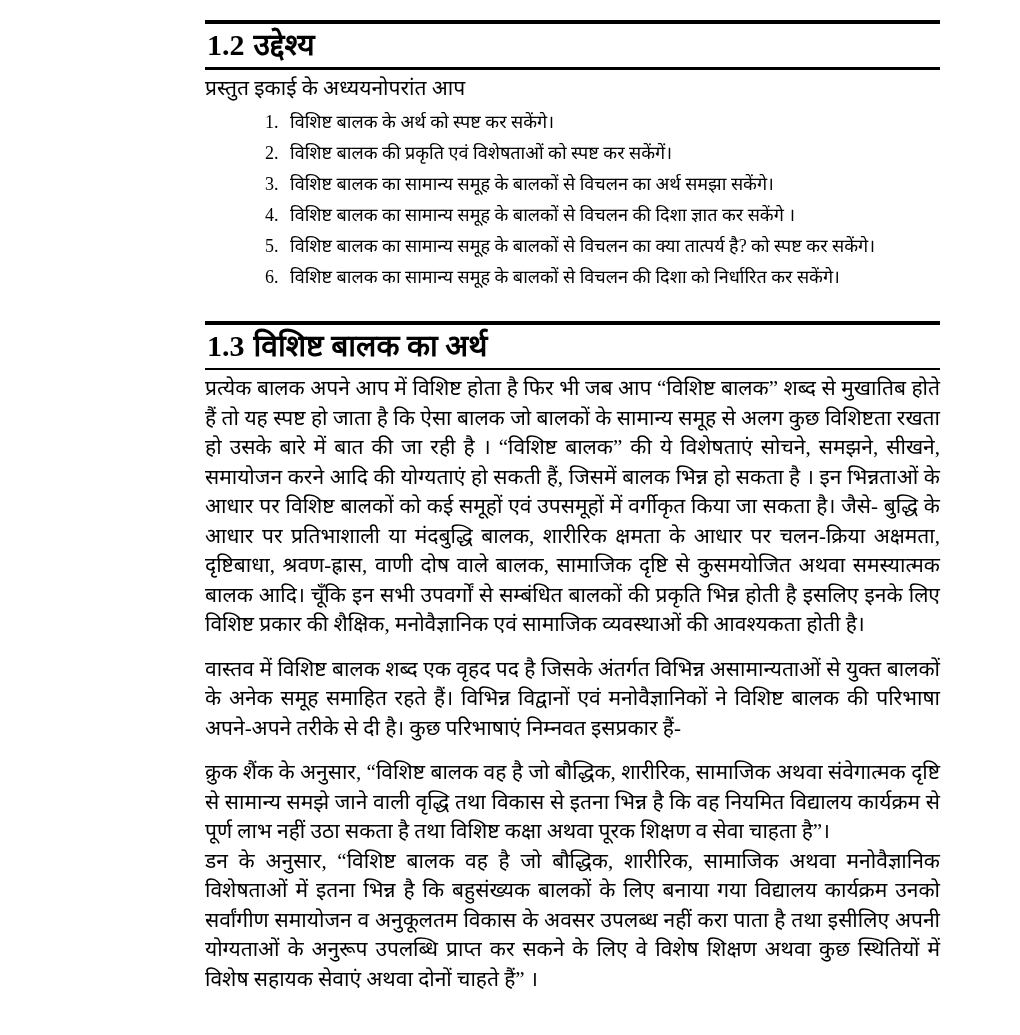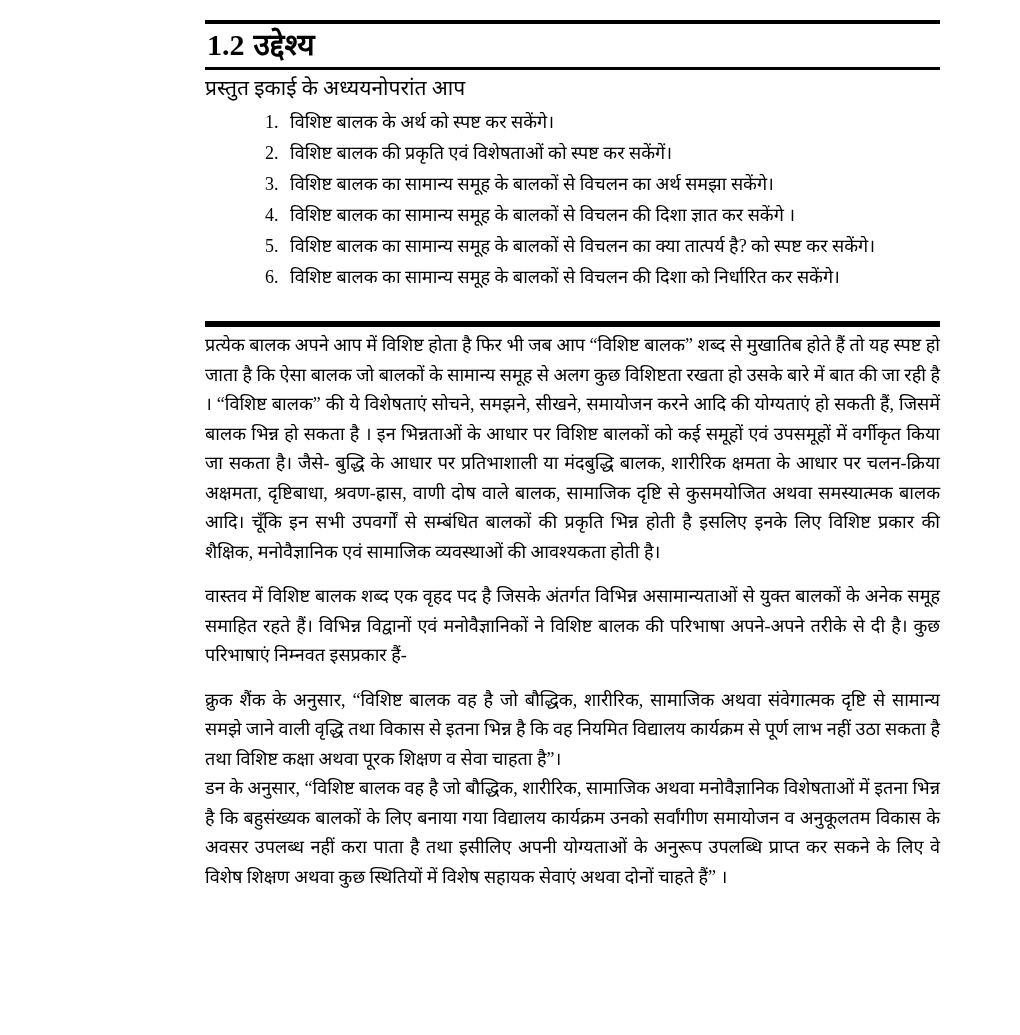--- a/index.html
+++ b/index.html
@@ -46,21 +46,21 @@
   ol.objectives {
     margin: 4px 0 0 0;
     padding: 0 0 0 78px;
     font-size: 18px;
     line-height: 31px;
     list-style: decimal outside;
   }
   ol.objectives li { padding-left: 7px; }
   .body-text { margin-top: 4px; }
   .body-text p {
-    font-size: 18px;
+    font-size: 21px;
     line-height: 29.5px;
     text-align: justify;
     margin: 0 0 15px 0;
   }
   .body-text p.joined { margin-bottom: 0; font-family: Liberation Serif, serif; }
 </style>
 </head>
 <body>
 
 <div class="page">
@@ -77,20 +77,23 @@
     <ol class="objectives">
       <li>विशिष्ट बालक के अर्थ को स्पष्ट कर सकेंगे।</li>
       <li>विशिष्ट बालक की प्रकृति एवं विशेषताओं को स्पष्ट कर सकेंगें।</li>
       <li>विशिष्ट बालक का सामान्य समूह के बालकों से विचलन का अर्थ समझा सकेंगे।</li>
       <li>विशिष्ट बालक का सामान्य समूह के बालकों से विचलन की दिशा ज्ञात कर सकेंगे ।</li>
       <li>विशिष्ट बालक का सामान्य समूह के बालकों से विचलन का क्या तात्पर्य है? को स्पष्ट कर सकेंगे।</li>
       <li>विशिष्ट बालक का सामान्य समूह के बालकों से विचलन की दिशा को निर्धारित कर सकेंगे।</li>
     </ol>
 
     <div class="rule rule-top-13"></div>
+    <h2 class="heading">
+      <span class="sec-num">1.3</span><span>विशिष्ट बालक का अर्थ</span>
+    </h2>
     <div class="rule rule-below-13"></div>
 
     <div class="body-text">
       <p>प्रत्येक बालक अपने आप में विशिष्ट होता है फिर भी जब आप “विशिष्ट बालक” शब्द से मुखातिब होते हैं तो यह स्पष्ट हो जाता है कि ऐसा बालक जो बालकों के सामान्य समूह से अलग कुछ विशिष्टता रखता हो उसके बारे में बात की जा रही है । “विशिष्ट बालक” की ये विशेषताएं सोचने, समझने, सीखने, समायोजन करने आदि की योग्यताएं हो सकती हैं, जिसमें बालक भिन्न हो सकता है । इन भिन्नताओं के आधार पर विशिष्ट बालकों को कई समूहों एवं उपसमूहों में वर्गीकृत किया जा सकता है। जैसे- बुद्धि के आधार पर प्रतिभाशाली या मंदबुद्धि बालक, शारीरिक क्षमता के आधार पर चलन-क्रिया अक्षमता, दृष्टिबाधा, श्रवण-ह्रास, वाणी दोष वाले बालक, सामाजिक दृष्टि से कुसमयोजित अथवा समस्यात्मक बालक आदि। चूँकि इन सभी उपवर्गों से सम्बंधित बालकों की प्रकृति भिन्न होती है इसलिए इनके लिए विशिष्ट प्रकार की शैक्षिक, मनोवैज्ञानिक एवं सामाजिक व्यवस्थाओं की आवश्यकता होती है।</p>
       <p>वास्तव में विशिष्ट बालक शब्द एक वृहद पद है जिसके अंतर्गत विभिन्न असामान्यताओं से युक्त बालकों के अनेक समूह समाहित रहते हैं। विभिन्न विद्वानों एवं मनोवैज्ञानिकों ने विशिष्ट बालक की परिभाषा अपने-अपने तरीके से दी है। कुछ परिभाषाएं निम्नवत इसप्रकार हैं-</p>
       <p class="joined">क्रुक शैंक के अनुसार, “विशिष्ट बालक वह है जो बौद्धिक, शारीरिक, सामाजिक अथवा संवेगात्मक दृष्टि से सामान्य समझे जाने वाली वृद्धि तथा विकास से इतना भिन्न है कि वह नियमित विद्यालय कार्यक्रम से पूर्ण लाभ नहीं उठा सकता है तथा विशिष्ट कक्षा अथवा पूरक शिक्षण व सेवा चाहता है”।</p>
       <p>डन के अनुसार, “विशिष्ट बालक वह है जो बौद्धिक, शारीरिक, सामाजिक अथवा मनोवैज्ञानिक विशेषताओं में इतना भिन्न है कि बहुसंख्यक बालकों के लिए बनाया गया विद्यालय कार्यक्रम उनको सर्वांगीण समायोजन व अनुकूलतम विकास के अवसर उपलब्ध नहीं करा पाता है तथा इसीलिए अपनी योग्यताओं के अनुरूप उपलब्धि प्राप्त कर सकने के लिए वे विशेष शिक्षण अथवा कुछ स्थितियों में विशेष सहायक सेवाएं अथवा दोनों चाहते हैं” ।</p>
     </div>
 
   </div>

